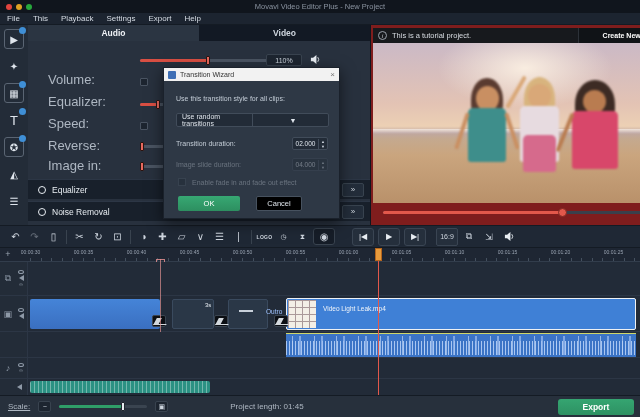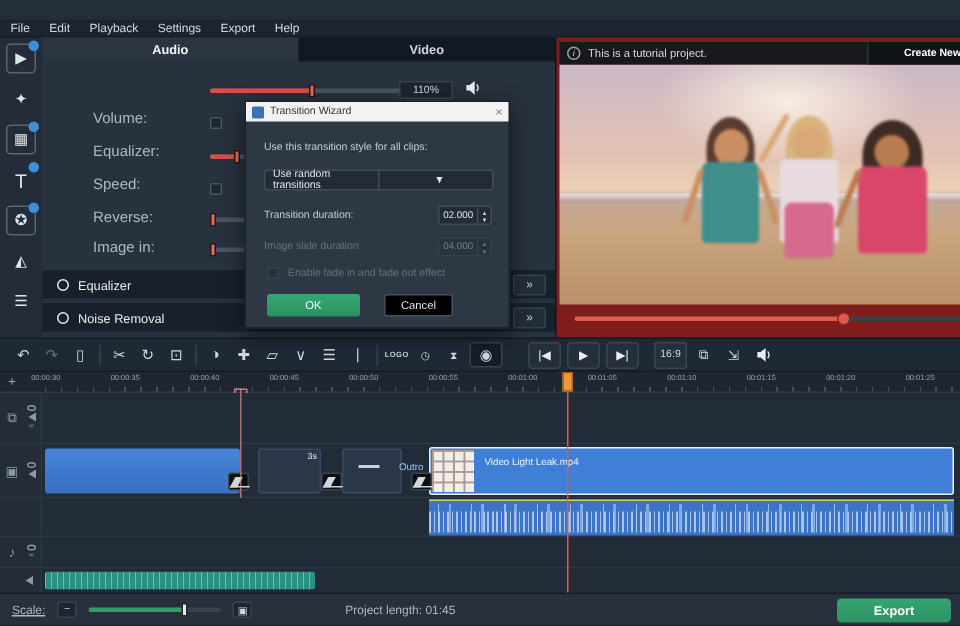--- a/index.html
+++ b/index.html
@@ -28,21 +28,21 @@
   .side-btn.noborder { border-color:transparent; }
   .badge { position:absolute; top:-3px; right:-3px; width:7px; height:7px; border-radius:50%; background:#3f8fd6; color:#fff; font-size:5px; line-height:7px; text-align:center; }
 
   
   #tools { left:28px; top:25px; width:342px; height:200px; background:#28313e; }
   #tabs { display:flex; height:16px; }
   .tab { flex:1; display:flex; align-items:center; justify-content:center; font-size:8.5px; }
   .tab.inactive { background:#121924; color:#cfd6df; font-weight:bold; }
   .tab.active { background:#2b3542; color:#f0f3f7; font-weight:bold; }
   .tool-row { position:absolute; left:0; width:342px; height:18px; display:flex; align-items:center; }
-  .tool-label { position:absolute; left:34px; font-size:10px; color:#aeb7c2;margin-top:39px; }
+  .tool-label { position:absolute; left:20px; font-size:13px; color:#aeb7c2;margin-top:39px; }
   .slider { position:absolute; left:112px; width:150px; height:3px; background:#4a5462; border-radius:2px; }
   .slider .fill { position:absolute; left:0; top:0; bottom:0; background:#d94f43; border-radius:2px; }
   .slider .thumb { position:absolute; top:-3px; width:4px; height:9px; background:#e8695e; border:1px solid #2a1512; border-radius:1px; }
   .checkbox { position:absolute; left:112px; width:8px; height:8px; background:#1d2530; border:1px solid #4a5462; border-radius:1px; }
   .value-box { position:absolute; left:238px; width:36px; height:12px; background:#1d2530; border:1px solid #39434f; border-radius:2px; color:#cdd5de; font-size:7px; display:flex; align-items:center; justify-content:center; }
   .section-row { position:absolute; left:0; width:342px; height:20px; background:#18202b; border-top:1px solid #2c3645; display:flex; align-items:center; }
   .radio-ic { width:8px; height:8px; border:1.5px solid #e8edf2; border-radius:50%; margin:0 6px 0 10px; }
   .section-label { font-size:8.5px; font-weight:normal; color:#e8edf2; }
   .chev-btn { position:absolute; right:6px; width:22px; height:14px; background:#232d3a; border:1px solid #38434f; border-radius:2px; color:#cdd5de; font-size:8px; display:flex; align-items:center; justify-content:center; }
 
@@ -150,24 +150,32 @@
   #scale-slider .fill { position:absolute; left:0; top:0; bottom:0; width:72%; background:#2f9e68; border-radius:2px; }
   #scale-slider .thumb { position:absolute; left:70%; top:-3px; width:4px; height:9px; background:#e8ecf1; border:1px solid #20262e; border-radius:1px; }
   #proj-len { font-size:8px; color:#aeb7c2; margin-left:62px; }
   #export-btn { position:absolute; right:6px; top:3px; width:76px; height:16px; background:linear-gradient(#35a571,#2e9163); border-radius:3px; color:#fff; font-size:8.5px; font-weight:bold; display:flex; align-items:center; justify-content:center; }
 </style>
 </head>
 <body>
 
 <div id="app">
 
+  <div id="titlebar" class="abs">
+    <div class="traffic">
+      <span class="tl r"></span>
+      <span class="tl y"></span>
+      <span class="tl g"></span>
+    </div>
+    <span id="win-title">Movavi Video Editor Plus - New Project</span>
+  </div>
 
   <div id="menubar" class="abs">
     <span class="menu-item">File</span>
-    <span class="menu-item">Edit</span>
+    <span class="menu-item">This</span>
     <span class="menu-item">Playback</span>
     <span class="menu-item">Settings</span>
     <span class="menu-item">Export</span>
     <span class="menu-item">Help</span>
   </div>
 
   <div id="sidebar" class="abs">
     <div class="side-btn">
         <span>▶</span>
         <span class="badge"></span>

